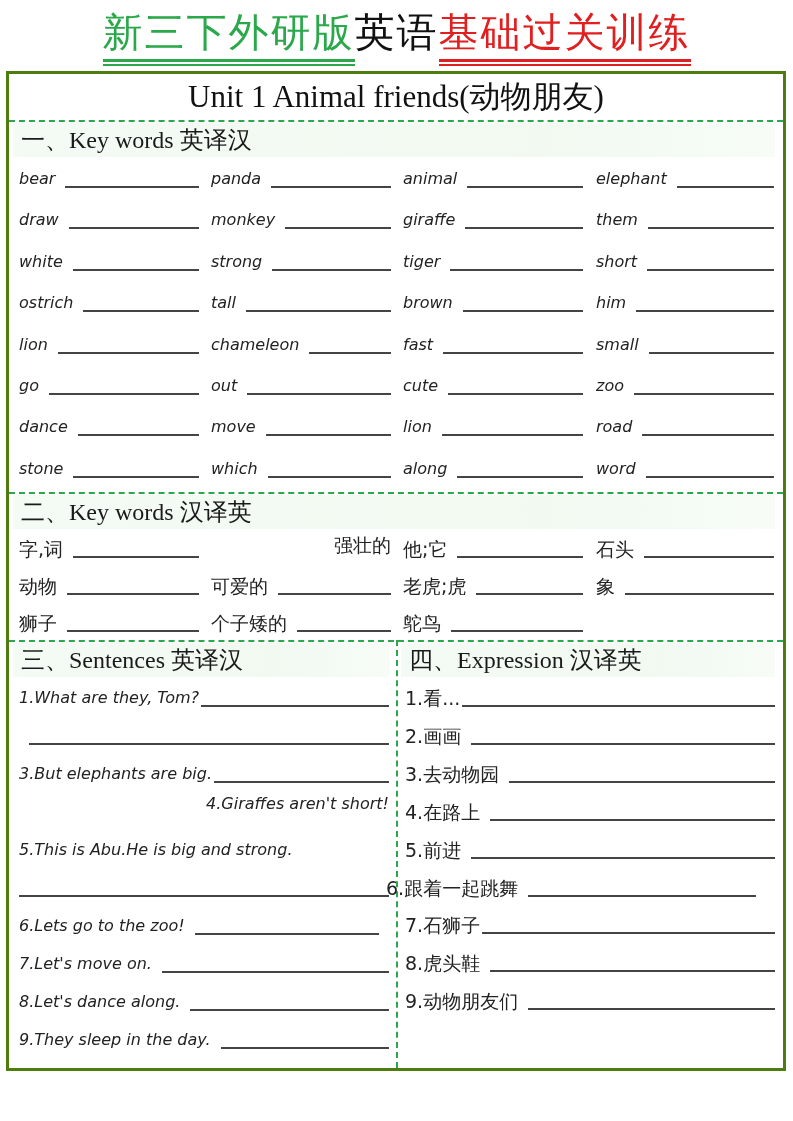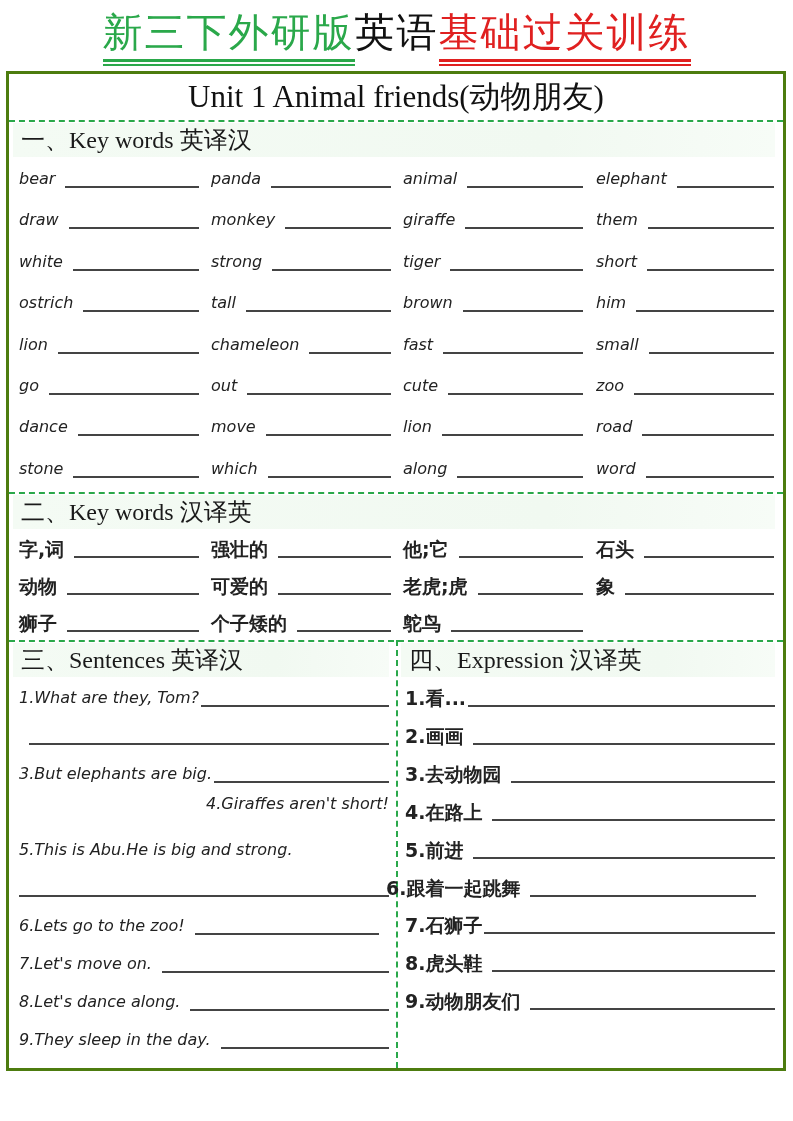--- a/index.html
+++ b/index.html
@@ -16,21 +16,21 @@
 
   .sheet { position: absolute; left: 6px; top: 71px; width: 780px; height: 1000px; border: 3px solid #4d7c0f; box-sizing: border-box; }
 
   .unit-title { position: absolute; left: 0; top: 0; width: 774px; height: 46px; text-align: center; font-family: "Liberation Serif", serif; font-size: 31px; line-height: 46px; color: #111; }
 
   .hdash { position: absolute; left: 0; width: 774px; height: 0; border-top: 2px dashed #2aa84a; }
   .vdash { position: absolute; width: 0; border-left: 2px dashed #2aa84a; }
 
   .sec-head { position: absolute; height: 34px; background: linear-gradient(90deg, #f4fbf4 0%, #f1f9f1 70%, #f7fcf7 100%); font-family: "Liberation Serif", serif; font-size: 24px; line-height: 34px; color: #1a1a1a; padding-left: 8px; box-sizing: border-box; white-space: nowrap; }
   .word { font-family: "DejaVu Sans", sans-serif; font-style: italic; font-size: 16px; color: #222; white-space: nowrap; line-height: 26px; }
-  .cn { font-family: "DejaVu Sans", sans-serif; font-size: 19px; color: #222; white-space: nowrap; line-height: 26px; font-weight: bold; }
+  .cn { font-family: "DejaVu Sans", sans-serif; font-size: 19px; color: #222; white-space: nowrap; line-height: 26px; }
   .blank { flex: 1; border-bottom: 2px solid #444; margin-left: 10px; margin-bottom: 4px; height: 0; }
   .blank.tight { margin-left: 2px; }
 
   .cell { position: absolute; display: flex; align-items: flex-end; height: 30px; }
 </style>
 </head>
 <body>
 
 <div class="page-title">
   <span class="t-green">新三下外研版</span><span class="t-black">英语</span><span class="t-red">基础过关训练</span>
@@ -172,21 +172,21 @@
       </div>
     </div>
 
   <div class="hdash" style="top:418px;"></div>
   <div class="sec-head" style="left:4px; top:421px; width:762px;">二、Key words 汉译英</div>
   <div id="s2">
       <div class="cell" style="left: 10px; top: 458px; width: 180px;">
         <span class="cn">字,词</span>
         <span class="blank"></span>
       </div>
-      <div class="cell" style="left: 202px; top: 458px; width: 180px;">
+      <div class="cell" style="left: 202px; top: 458px; width: 180px; flex-direction: column;">
         <span class="cn">强壮的</span>
         <span class="blank"></span>
       </div>
       <div class="cell" style="left: 394px; top: 458px; width: 180px;">
         <span class="cn">他;它</span>
         <span class="blank"></span>
       </div>
       <div class="cell" style="left: 587px; top: 458px; width: 178px;">
         <span class="cn">石头</span>
         <span class="blank"></span>

